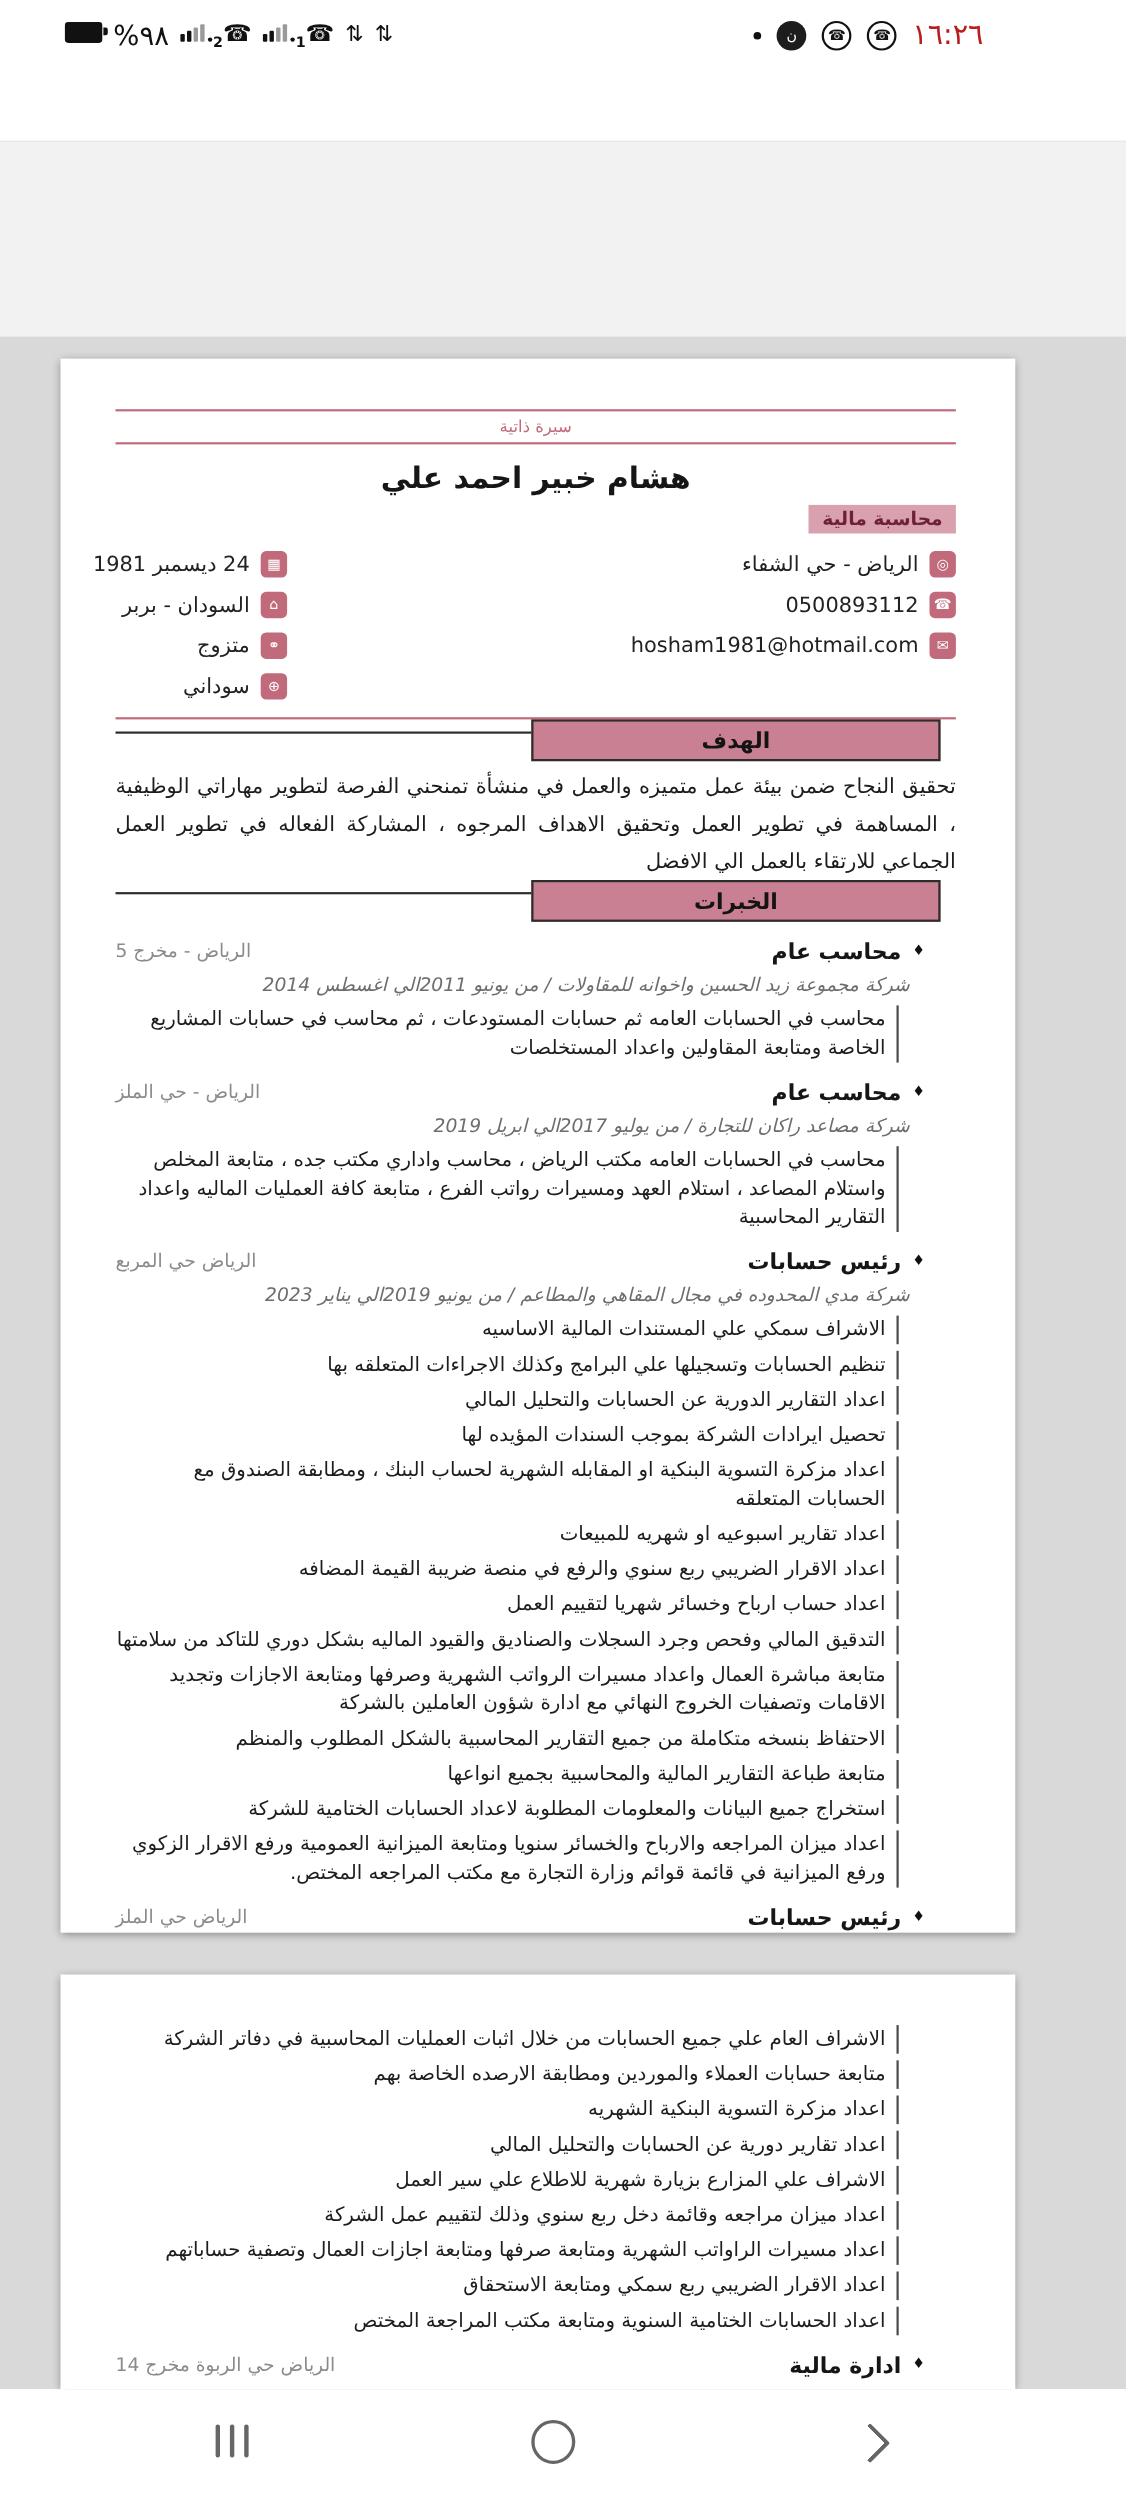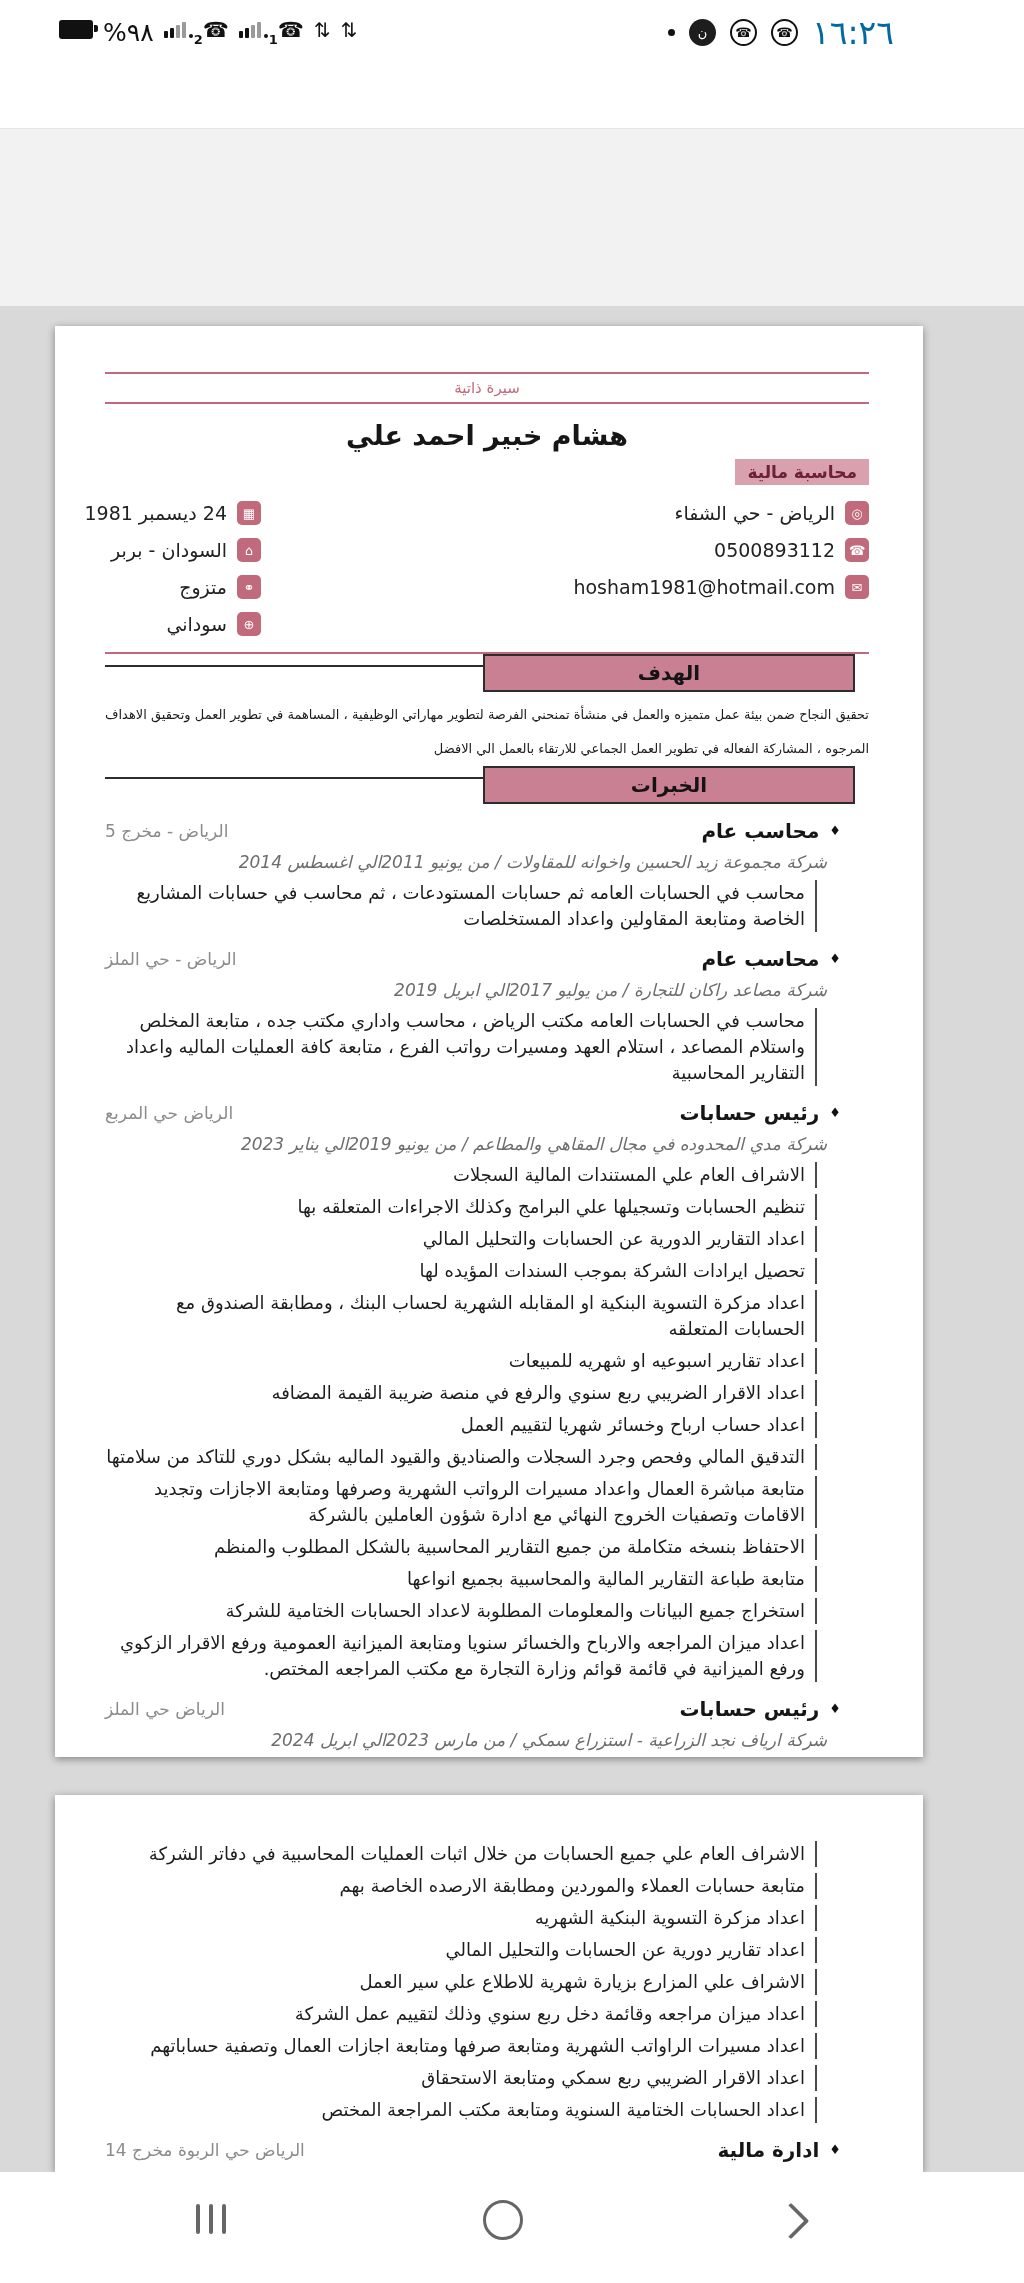--- a/index.html
+++ b/index.html
@@ -21,21 +21,21 @@
   .sbars i:nth-child(3){height:13px;background:#9a9a9a}.sbars i:nth-child(4){height:16px;background:#9a9a9a}
   .sbars b{width:4px;height:4px;background:#111;border-radius:50%;margin-left:1px}
   .callicon{position:relative;font-size:21px;line-height:1;color:#111}
   .callicon .badge{position:absolute;bottom:-5px;left:-9px;font-size:13px;font-weight:bold}
   .arrow-ic{font-size:20px;color:#111;line-height:1}
   .sb-dot{width:7px;height:7px;border-radius:50%;background:#111}
   .applogo{width:27px;height:27px;border-radius:50%;background:#1d1d1d;color:#fff;font-size:13px;
     display:flex;align-items:center;justify-content:center}
   .ring-ic{width:27px;height:27px;border-radius:50%;border:2px solid #111;box-sizing:border-box;color:#111;
     font-size:13px;display:flex;align-items:center;justify-content:center}
-  .sb-time{font-size:33px;color:#0369a1;line-height:1}
+  .sb-time{font-size:26px;color:#b91c1c;line-height:1}
   
   .ad{position:absolute;top:128px;left:0;width:1024px;height:178px;background:#f2f2f3;border-top:1px solid #e7e7e7}
   .ad-close{position:absolute;left:44px;top:184px;font-size:44px;color:#3c3c3c;line-height:1;cursor:pointer}
   .ad-kebab{position:absolute;left:202px;top:190px;font-size:33px;color:#3c3c3c;line-height:1;cursor:pointer}
   .ad-title{position:absolute;right:138px;top:178px;width:620px;text-align:right;direction:rtl;
     font-size:27px;font-weight:bold;color:#161616;white-space:nowrap;overflow:hidden}
   .ad-sub{position:absolute;right:138px;top:256px;width:620px;text-align:right;direction:ltr;
     font-size:19px;color:#6a6a6a;white-space:nowrap;overflow:hidden}
   .ad-logo{position:absolute;right:60px;top:184px;width:68px;height:68px;border-radius:50%;background:#fff;
     border:1px solid #e0e0e0;box-shadow:0 1px 3px rgba(0,0,0,.15);
@@ -60,21 +60,21 @@
   .contact-row{display:flex;align-items:center;gap:10px;margin-bottom:13px}
   .cicon{flex:0 0 24px;width:24px;height:24px;border-radius:5px;background:#c06a7c;color:#fff;font-size:13px;
     display:flex;align-items:center;justify-content:center}
   .ctext{font-size:19px;color:#222;white-space:nowrap}
   .divider{height:2px;background:#c06a7c;margin-top:3px}
   .section-row{display:flex;align-items:center;}
   .section-box{width:372px;height:38px;background:#ca8093;border:2px solid #2d2d2d;box-sizing:border-box;
     display:flex;align-items:center;justify-content:center;font-size:20px;font-weight:bold;color:#141414;
     margin-right:14px}
   .section-line{flex:1;height:2px;background:#2d2d2d;transform:translateY(-7px)}
-  .objective{font-size:13px;line-height:34px;color:#1c1c1c;margin-top:6px;text-align:justify}
+  .objective{font-size:19px;line-height:34px;color:#1c1c1c;margin-top:6px;text-align:justify}
   .exp{margin:12px 28px 0 0}
   .exp-header{display:flex;justify-content:space-between;align-items:center;line-height:30px}
   .exp-right{display:flex;align-items:center;gap:10px}
   .diamond{font-size:13px;color:#111}
   .exp-title{font-size:20px;font-weight:bold;color:#161616}
   .exp-loc{font-size:17px;color:#8b8b8b}
   .exp-company{font-size:17px;font-style:italic;color:#6d6d6d;margin-top:2px;line-height:28px;
     margin-right:14px;text-align:right}
   .exp-bullets{margin-top:4px;margin-right:24px}
   .bullet{border-right:2px solid #4a4a4a;padding-right:10px;margin-bottom:6px;font-size:18px;
@@ -226,21 +226,21 @@
         <div class="exp">
           <div class="exp-header">
             <span class="exp-right">
               <span class="diamond">♦</span>
               <span class="exp-title">رئيس حسابات</span>
             </span>
             <span class="exp-loc">الرياض حي المربع</span>
           </div>
           <div class="exp-company">شركة مدي المحدوده في مجال المقاهي والمطاعم / من يونيو 2019الي يناير 2023</div>
           <div class="exp-bullets">
-            <div class="bullet">الاشراف العام علي المستندات المالية السجلات</div>
+            <div class="bullet">الاشراف سمكي علي المستندات المالية الاساسيه</div>
             <div class="bullet">تنظيم الحسابات وتسجيلها علي البرامج وكذلك الاجراءات المتعلقه بها</div>
             <div class="bullet">اعداد التقارير الدورية عن الحسابات والتحليل المالي</div>
             <div class="bullet">تحصيل ايرادات الشركة بموجب السندات المؤيده لها</div>
             <div class="bullet">اعداد مزكرة التسوية البنكية او المقابله الشهرية لحساب البنك ، ومطابقة الصندوق مع الحسابات المتعلقه</div>
             <div class="bullet">اعداد تقارير اسبوعيه او شهريه للمبيعات</div>
             <div class="bullet">اعداد الاقرار الضريبي ربع سنوي والرفع في منصة ضريبة القيمة المضافه</div>
             <div class="bullet">اعداد حساب ارباح وخسائر شهريا لتقييم العمل</div>
             <div class="bullet">التدقيق المالي وفحص وجرد السجلات والصناديق والقيود الماليه بشكل دوري للتاكد من سلامتها</div>
             <div class="bullet">متابعة مباشرة العمال واعداد مسيرات الرواتب الشهرية وصرفها ومتابعة الاجازات وتجديد الاقامات وتصفيات الخروج النهائي مع ادارة شؤون العاملين بالشركة</div>
             <div class="bullet">الاحتفاظ بنسخه متكاملة من جميع التقارير المحاسبية بالشكل المطلوب والمنظم</div>

